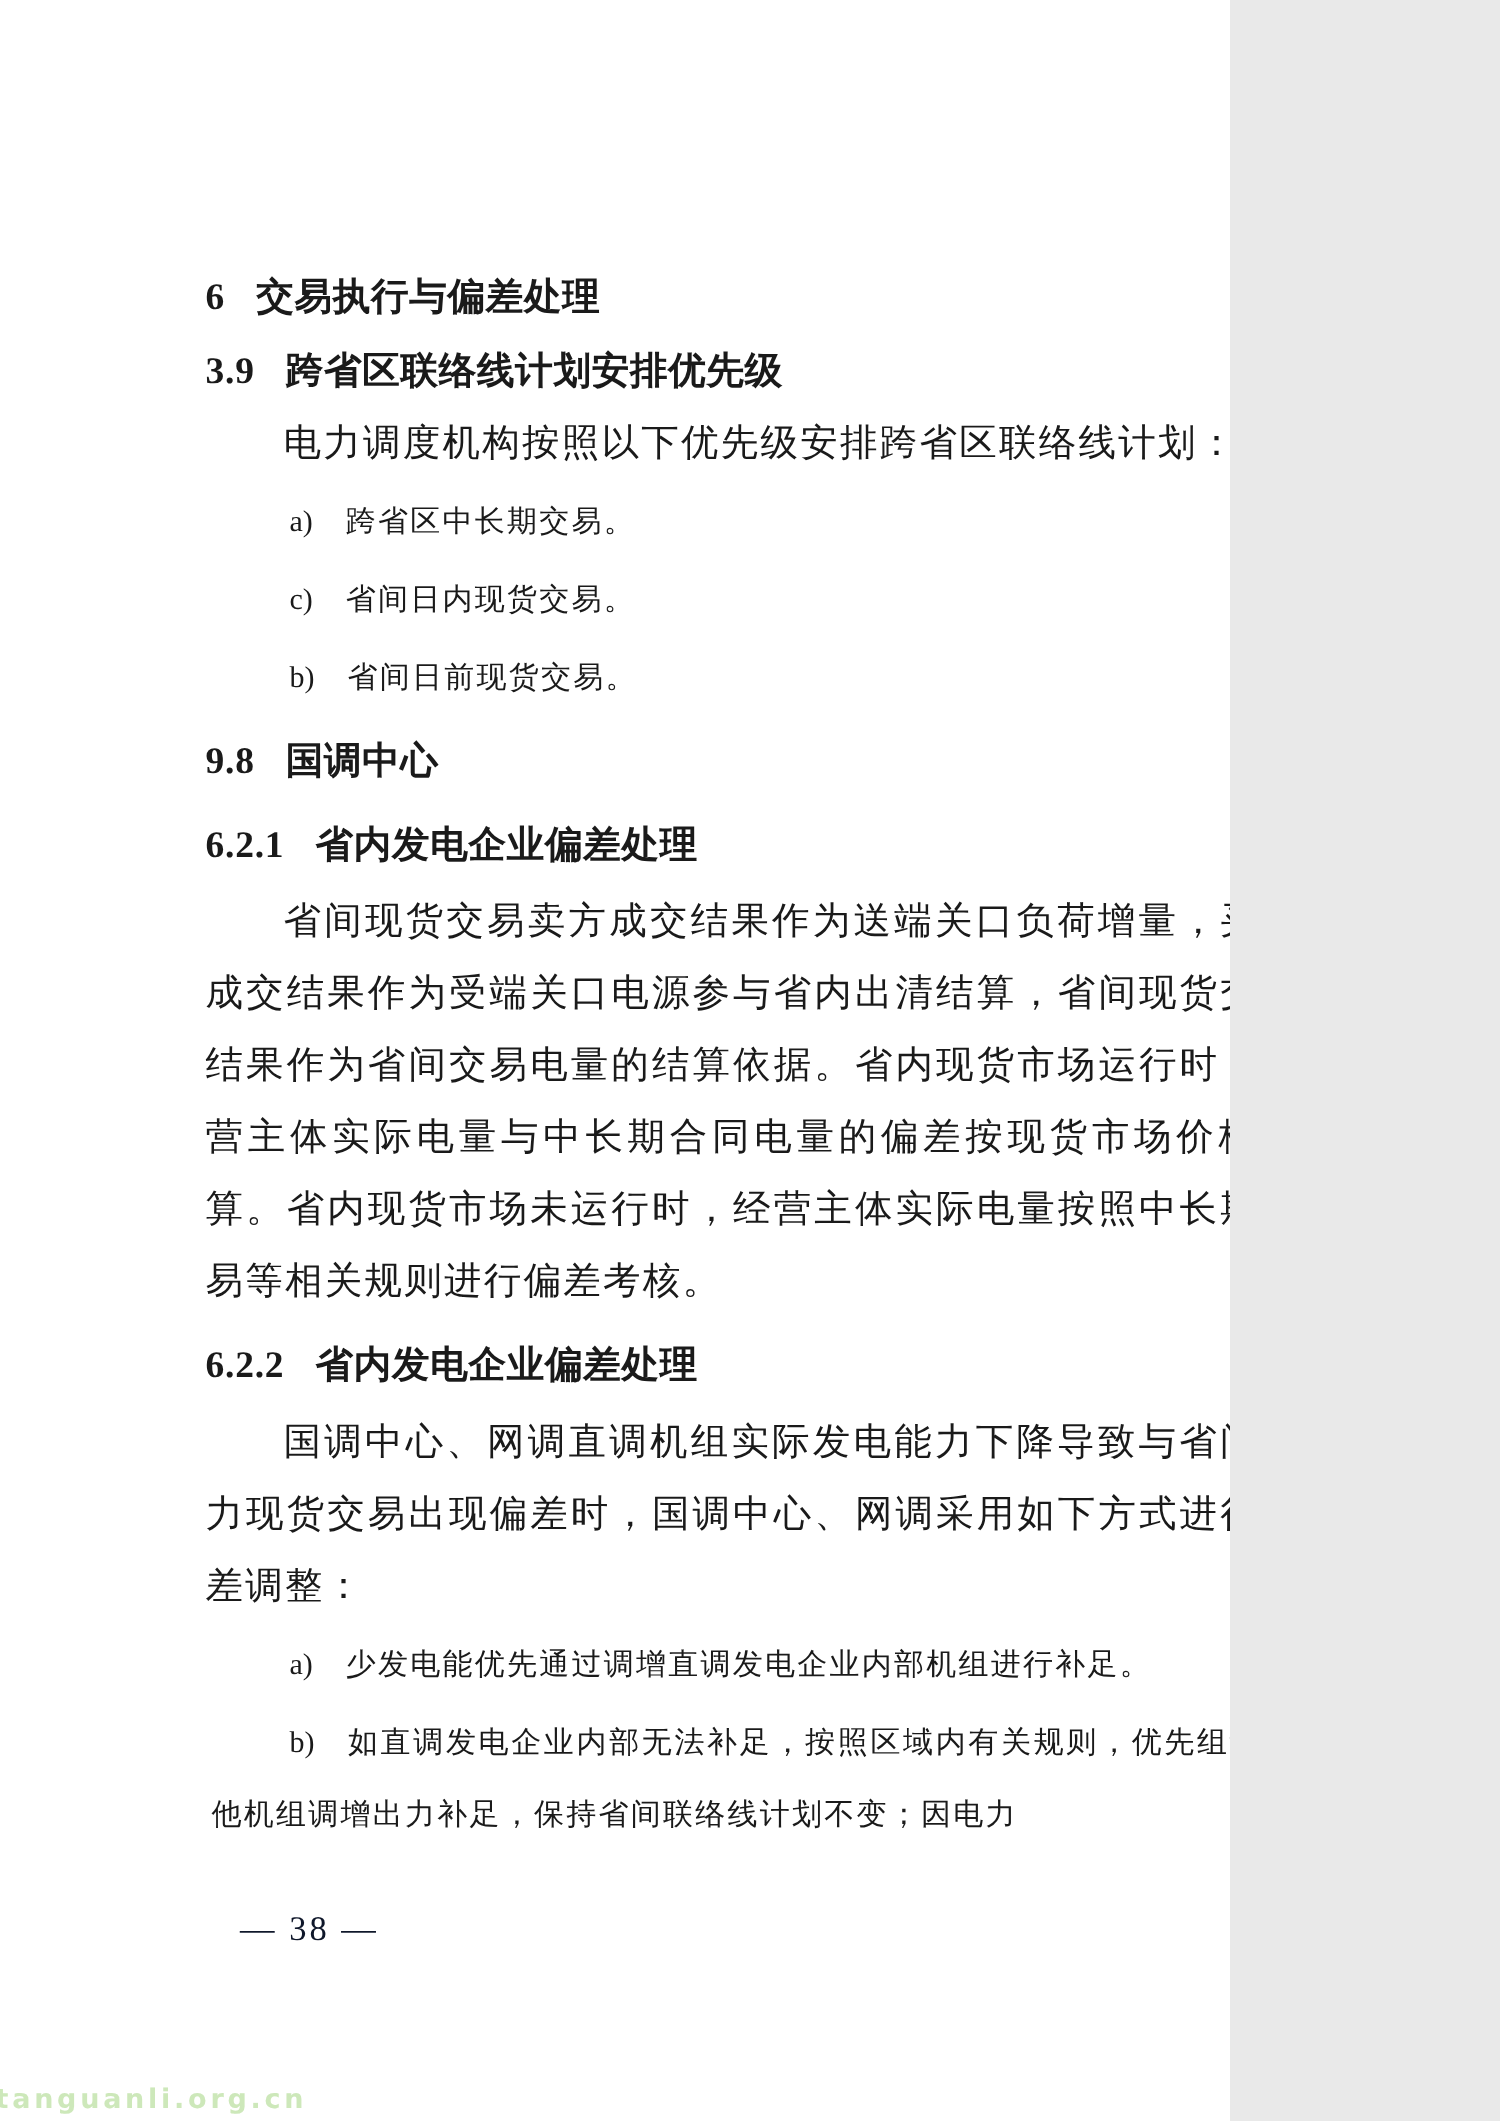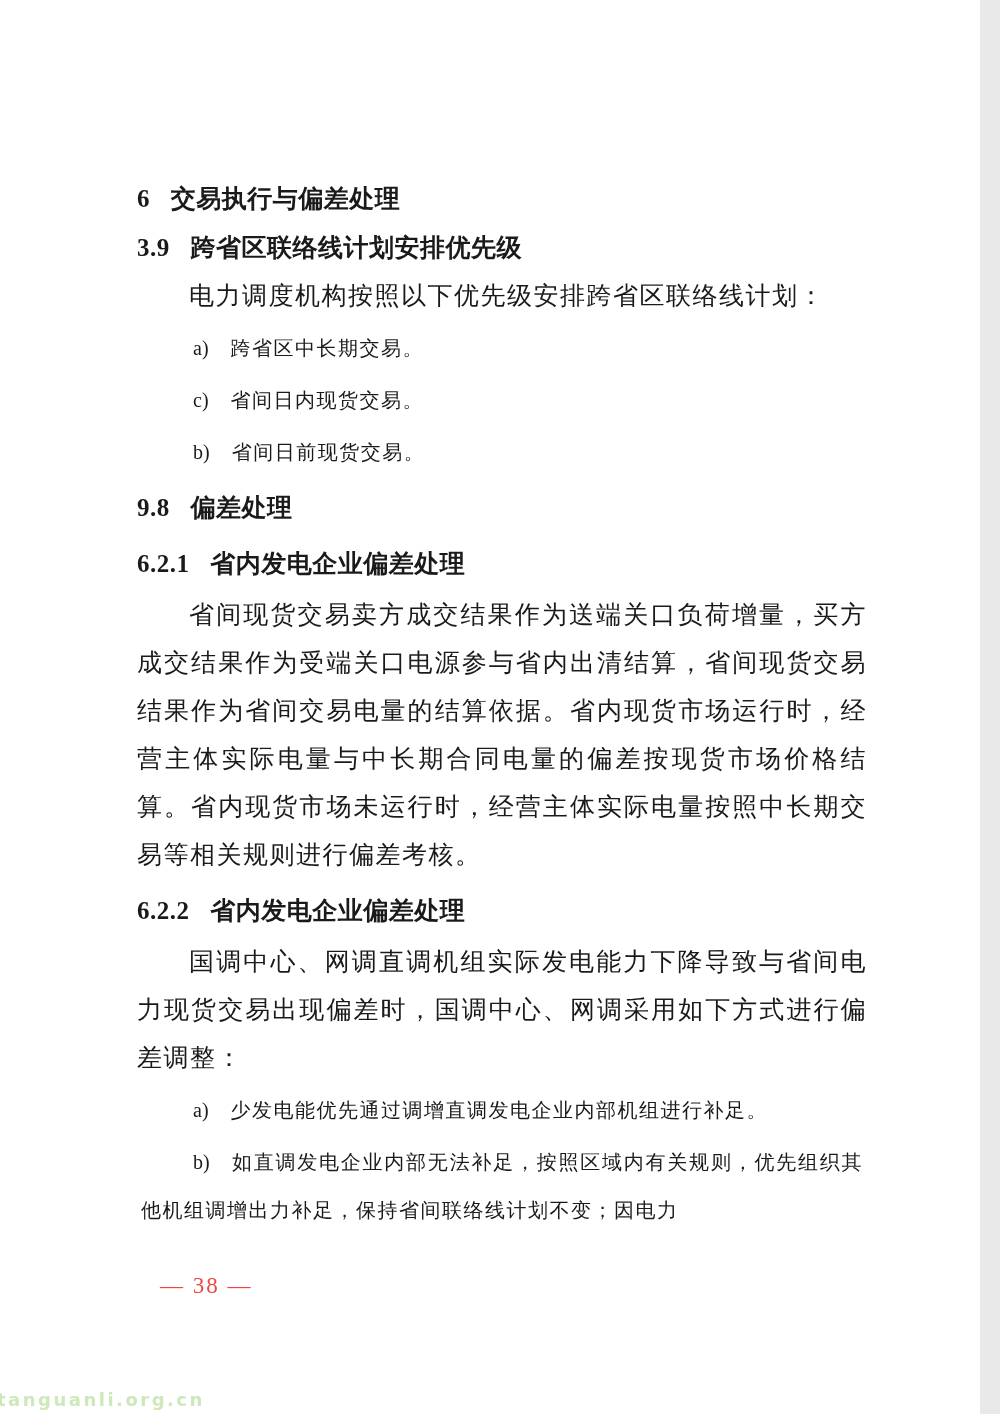--- a/index.html
+++ b/index.html
@@ -2,21 +2,21 @@
 <html><head>
 <meta charset="utf-8">
 <style>
   html, body {
     margin: 0;
     padding: 0;
     background: #e9e9e9;
   }
   .page {
     position: relative;
-    width: 980px;
+    width: 820px;
     height: 1414px;
     background: #ffffff;
     overflow: hidden;
     font-family: "Liberation Serif", "DejaVu Serif", serif;
     color: #1a1a1a;
   }
   .content {
     position: absolute;
     left: 137px;
     top: 174px;
@@ -66,21 +66,21 @@
     letter-spacing: 0;
     margin-right: 22px;
   }
   .page-number {
     position: absolute;
     left: 160px;
     top: 1262px;
     font-size: 23px;
     line-height: 48px;
     letter-spacing: 2px;
-    color: #ef4444;
+    color: #0f172a;
   }
   .watermark {
     position: absolute;
     left: -3px;
     top: 1389px;
     font-family: "DejaVu Sans", "Liberation Sans", sans-serif;
     font-size: 18px;
     font-weight: 600;
     letter-spacing: 2.5px;
   }
@@ -111,21 +111,21 @@
     <p class="list-item">
       <span class="li-label">c)</span><span>省间日内现货交易。</span>
     </p>
 
     <p class="list-item">
       <span class="li-label">b)</span><span>省间日前现货交易。</span>
     </p>
 
     <h2 class="heading spaced">
       <span class="h-num">9.8</span>
-      <span class="h-title">偏差处理</span>
+      <span class="h-title">国调中心</span>
     </h2>
 
 
     <h3 class="heading spaced">
       <span class="h-num">6.2.1</span>
       <span class="h-title">省内发电企业偏差处理</span>
     </h3>
 
     <p class="para">省间现货交易卖方成交结果作为送端关口负荷增量，买方成交结果作为受端关口电源参与省内出清结算，省间现货交易结果作为省间交易电量的结算依据。省内现货市场运行时，经营主体实际电量与中长期合同电量的偏差按现货市场价格结算。省内现货市场未运行时，经营主体实际电量按照中长期交易等相关规则进行偏差考核。</p>
 

